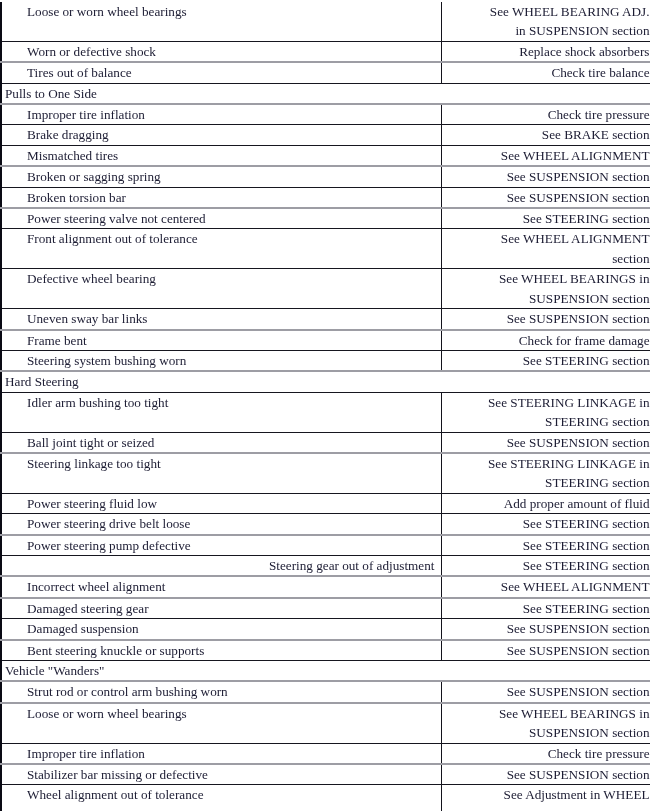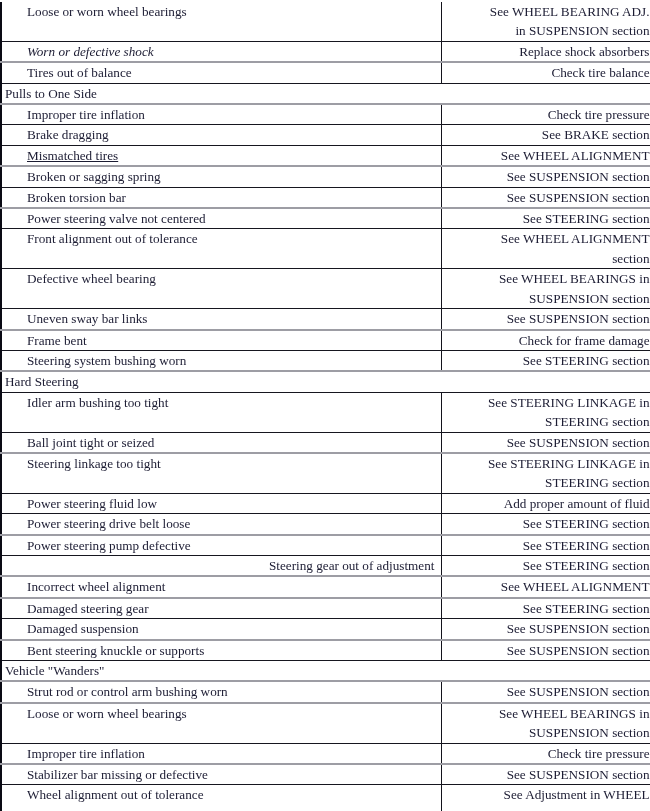--- a/index.html
+++ b/index.html
@@ -80,40 +80,40 @@
 <div id="sheet">
   <div class="spacer-top"></div>
   <table class="trouble">
     <tbody id="tbody">
         <tr class="blackline">
           <td class="cause" style="white-space: pre-line;">Loose or worn wheel bearings</td>
           <td class="correction" style="white-space: pre-line;">See WHEEL BEARING ADJ.
 in SUSPENSION section</td>
         </tr>
         <tr class="grayline">
-          <td class="cause" style="white-space: pre-line; font-style: italic;">Worn or defective shock</td>
+          <td class="cause" style="white-space: pre-line;">Worn or defective shock</td>
           <td class="correction" style="white-space: pre-line;">Replace shock absorbers</td>
         </tr>
         <tr class="blackline">
           <td class="cause" style="white-space: pre-line;">Tires out of balance</td>
           <td class="correction" style="white-space: pre-line;">Check tire balance</td>
         </tr>
         <tr class="grayline">
           <td class="section-head" colspan="2">Pulls to One Side</td>
         </tr>
         <tr class="blackline">
           <td class="cause" style="white-space: pre-line;">Improper tire inflation</td>
           <td class="correction" style="white-space: pre-line;">Check tire pressure</td>
         </tr>
         <tr class="blackline">
           <td class="cause" style="white-space: pre-line; margin-left: 36px;">Brake dragging</td>
           <td class="correction" style="white-space: pre-line;">See BRAKE section</td>
         </tr>
         <tr class="grayline">
-          <td class="cause" style="white-space: pre-line; text-decoration: underline;">Mismatched tires</td>
+          <td class="cause" style="white-space: pre-line;">Mismatched tires</td>
           <td class="correction" style="white-space: pre-line;">See WHEEL ALIGNMENT</td>
         </tr>
         <tr class="blackline">
           <td class="cause" style="white-space: pre-line;">Broken or sagging spring</td>
           <td class="correction" style="white-space: pre-line;">See SUSPENSION section</td>
         </tr>
         <tr class="grayline">
           <td class="cause" style="white-space: pre-line; margin-left: 10px;">Broken torsion bar</td>
           <td class="correction" style="white-space: pre-line;">See SUSPENSION section</td>
         </tr>

